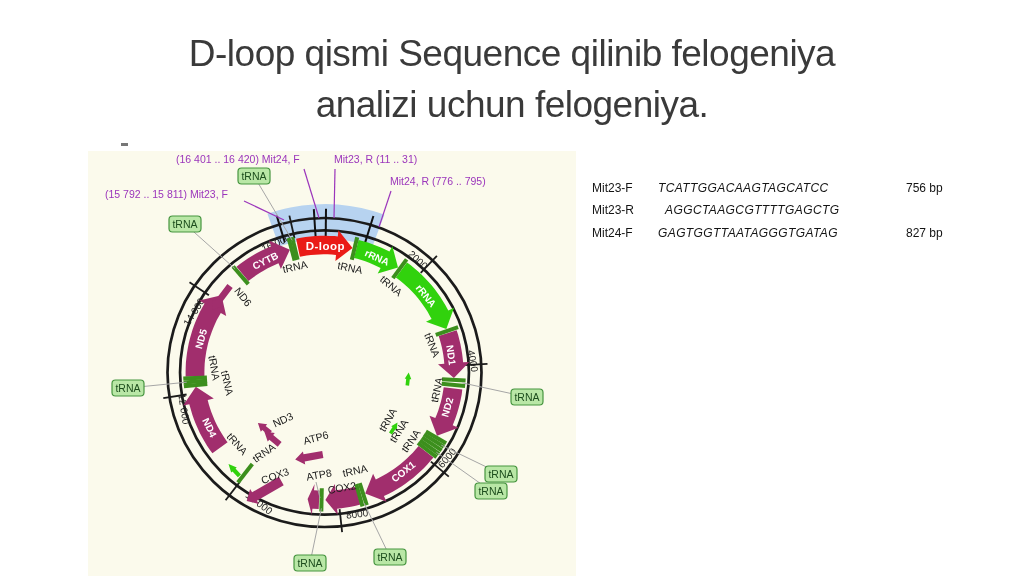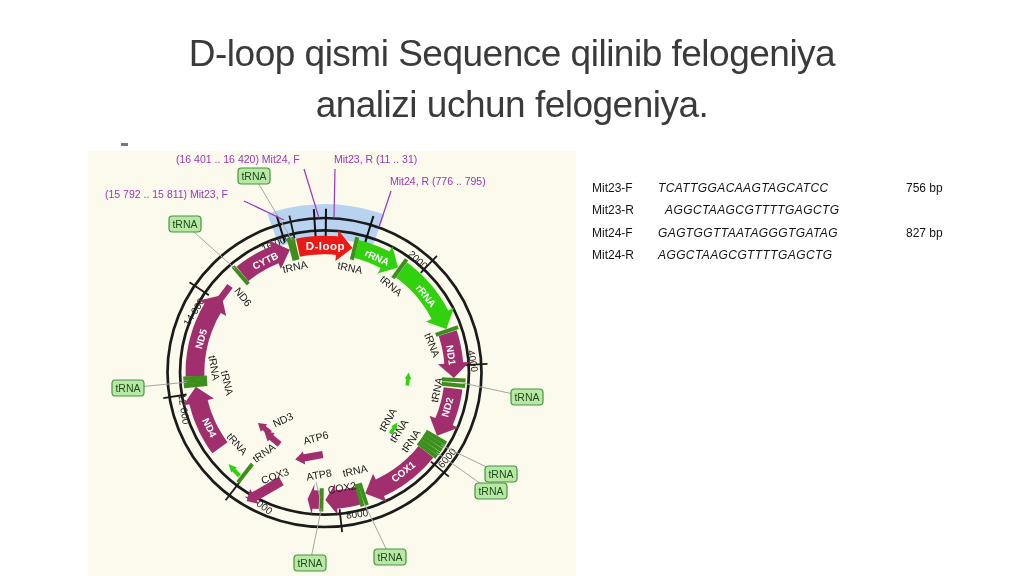--- a/index.html
+++ b/index.html
@@ -171,19 +171,14 @@
     <div class="prow">
       <span class="pname">Mit23-R</span>
       <span class="pseq">  AGGCTAAGCGTTTTGAGCTG</span>
       <span class="psize"></span>
     </div>
     <div class="prow">
       <span class="pname">Mit24-F</span>
       <span class="pseq">GAGTGGTTAATAGGGTGATAG</span>
       <span class="psize">827 bp</span>
     </div>
-    <div class="prow">
-      <span class="pname">Mit24-R</span>
-      <span class="pseq">AGGCTAAGCGTTTTGAGCTG</span>
-      <span class="psize"></span>
-    </div>
   </div>
 </div>
 
 </body></html>

